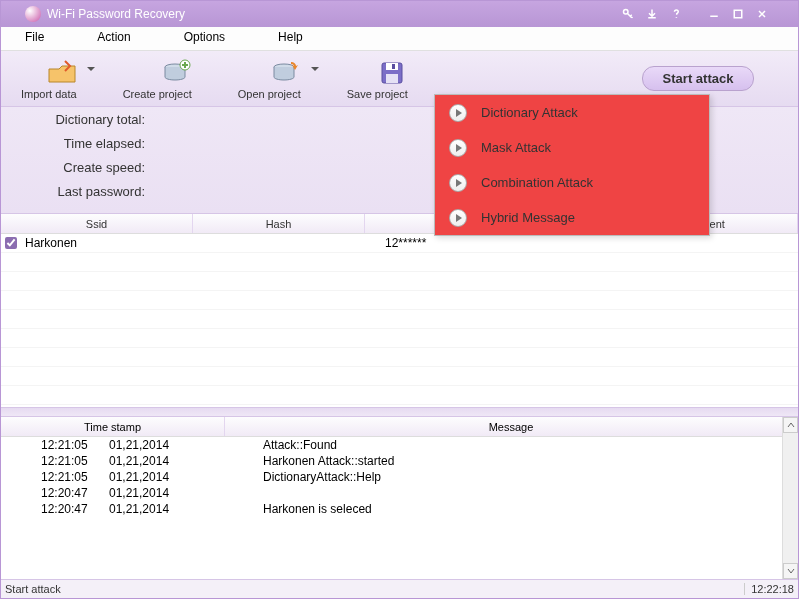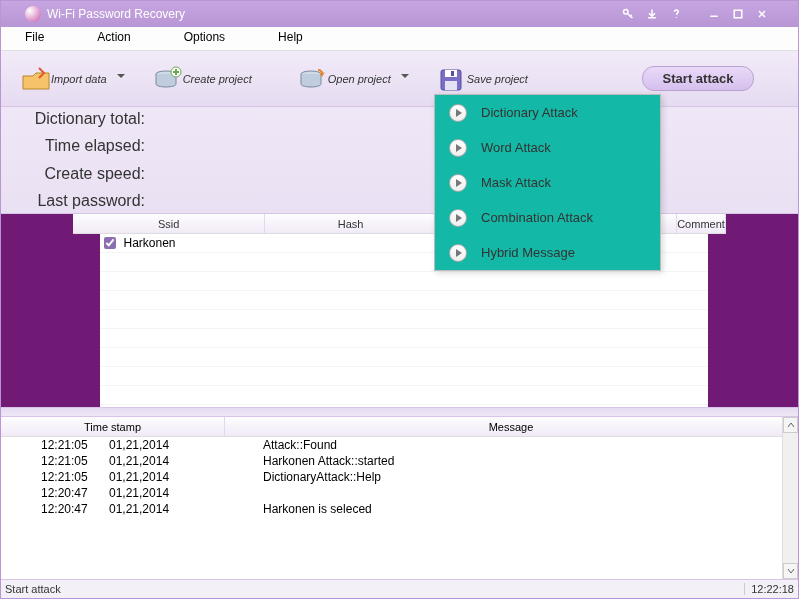--- a/index.html
+++ b/index.html
@@ -20,45 +20,45 @@
   height: 24px; background: #fdfdfd; display: flex; 
   padding: 0 10px; border-bottom: 1px solid #e0e0e0; font-size: 12px; gap: 25px;
 }
 .menubar .menuitem { padding: 3px 14px; cursor: pointer; }
 
 .toolbar {
   height: 56px; background: linear-gradient(to bottom, #f2ebf8, #e6dbf1);
   display: flex; align-items: center; padding: 0 14px; position: relative;
   border-bottom: 1px solid #d6c5e6;
 }
-.tbitem { display: flex; flex-direction: row; align-items: center; cursor: pointer; position: relative; padding: 2px 6px; font-style: italic; }
+.tbitem { display: flex; flex-direction: column; align-items: flex-end; cursor: pointer; position: relative; padding: 2px 6px; }
 .tbitem .tbicon { width: 30px; height: 30px; display: flex; align-items: center; justify-content: center; }
 .tbitem .tblabel { font-size: 11px; color: #333; margin-top: 1px; }
 .dd-arrow { position: absolute; right: -12px; top: 12px; width: 0; height: 0; border-left: 4px solid transparent; border-right: 4px solid transparent; border-top: 4px solid #555; cursor: pointer; }
 .tbspacer { width: 34px; }
 .action-buttons { margin-left: auto; display: flex; gap: 14px; padding-right: 30px; }
 .abtn {
   width: 112px; height: 25px; border: 1px solid #b9a2ce; border-radius: 12px;
   background: linear-gradient(to bottom, #fff, #f0e8f8); font-size: 13px; font-weight: 600;
   color: #333; cursor: pointer; display: flex; align-items: center; justify-content: center;
 }
 .abtn.selected { background: linear-gradient(to bottom, #e9d9f8, #d6c0ee); }
 
 .infopanel {
   height: 106px; background: linear-gradient(to bottom, #efe7f6, #eae0f3);
-  display: flex; flex-direction: column; justify-content: space-between;
-  padding-left: 28px; font-size: 16px; color: #333;
+  display: flex; flex-direction: column; justify-content: flex-start;
+  padding-left: 28px; font-size: 13px; color: #333;
 }
 .infopanel .inforow { height: 24px; display: flex; align-items: center; }
 .infopanel .infolabel { width: 120px; text-align: right; padding-right: 4px; }
 
-.table1 { height: 194px; display: flex; flex-direction: column; background: #701a75; border-top: 1px solid #d6c5e6; align-items: center; }
+.table1 { height: 194px; display: flex; flex-direction: column; background: #4d7c0f; border-top: 1px solid #d6c5e6; }
 .thead1 { height: 20px; background: linear-gradient(to bottom, #fdfdfe, #f1eaf6); display: flex; border-bottom: 1px solid #ddd; font-size: 11px; font-family: "Courier New", monospace; color: #333; }
 .th1 { display: flex; align-items: center; justify-content: center; border-right: 1px solid #e3d6ef; }
-.tbody1 { flex: 1; overflow: hidden; background: #fff; margin-left: 8px; }
+.tbody1 { flex: 1; overflow: hidden; background: #fff; }
 .trow1 { height: 19px; display: flex; font-size: 12px; align-items: center; border-bottom: 1px solid #f4f4f4; }
 .trow1 .chkcell { width: 20px; display: flex; align-items: center; justify-content: center; }
 .trow1 input[type=checkbox] { width: 12px; height: 12px; accent-color: #8b6db0; }
 .cell { padding-left: 4px; overflow: hidden; white-space: nowrap; }
 
 .splitter { height: 10px; background: linear-gradient(to bottom, #e6dbf1, #efe7f6); border-top: 1px solid #d6c5e6; border-bottom: 1px solid #d6c5e6; }
 
 .table2 { flex: 1; display: flex; flex-direction: column; background: #fff; position: relative; }
 .thead2 { height: 20px; background: linear-gradient(to bottom, #fdfdfe, #f1eaf6); display: flex; border-bottom: 1px solid #ddd; font-size: 11px; font-family: "Courier New", monospace; }
 .th2 { display: flex; align-items: center; justify-content: center; border-right: 1px solid #e3d6ef; }
@@ -66,22 +66,22 @@
 .trow2 { height: 16px; display: flex; font-size: 12px; align-items: center; }
 .scrollbar { position: absolute; right: 0; top: 0; bottom: 0; width: 16px; background: #f0f0f0; border-left: 1px solid #ddd; display: flex; flex-direction: column; }
 .scrollbtn { height: 16px; display: flex; align-items: center; justify-content: center; background: #f5f5f5; border: 1px solid #ccc; cursor: pointer; }
 .scrolltrack { flex: 1; background: #f0f0f0; }
 
 .statusbar { height: 19px; background: #f4f0f8; border-top: 1px solid #d6c5e6; display: flex; align-items: center; font-size: 11px; padding: 0 4px; color: #333; }
 .statusbar .status-left { flex: 1; }
 .statusbar .status-right { border-left: 1px solid #ccc; padding-left: 6px; }
 
 .dropdown-menu {
-  position: absolute; top: 94px; left: 434px; width: 227px;
-  background: #14b8a6; border: 1px solid #bbb; box-shadow: 2px 2px 6px rgba(0,0,0,0.15);
+  position: absolute; top: 94px; left: 434px; width: 276px;
+  background: #ef4444; border: 1px solid #bbb; box-shadow: 2px 2px 6px rgba(0,0,0,0.15);
   z-index: 100;
 }
 .ddmitem { height: 35px; display: flex; align-items: center; padding: 0 14px; cursor: pointer; font-size: 13px; color: #333; }
 .playicon { width: 18px; height: 18px; border: 1px solid #aaa; border-radius: 50%; display: flex; align-items: center; justify-content: center; margin-right: 14px; background: linear-gradient(to bottom, #fff, #eee); }
 .playicon::after { content: ""; width: 0; height: 0; border-top: 4px solid transparent; border-bottom: 4px solid transparent; border-left: 6px solid #777; margin-left: 2px; }
 </style>
 </head>
 <body>
 
 <div class="window">
@@ -279,24 +279,20 @@
   </div>
 </div>
 
 <div class="dropdown-menu" id="ddmenu">
     <div class="ddmitem">
       <div class="playicon"></div>
       <span>Dictionary Attack</span>
     </div>
     <div class="ddmitem">
       <div class="playicon"></div>
-      <span>Word Attack</span>
-    </div>
-    <div class="ddmitem">
-      <div class="playicon"></div>
       <span>Mask Attack</span>
     </div>
     <div class="ddmitem">
       <div class="playicon"></div>
       <span>Combination Attack</span>
     </div>
     <div class="ddmitem">
       <div class="playicon"></div>
       <span>Hybrid Message</span>
     </div>

